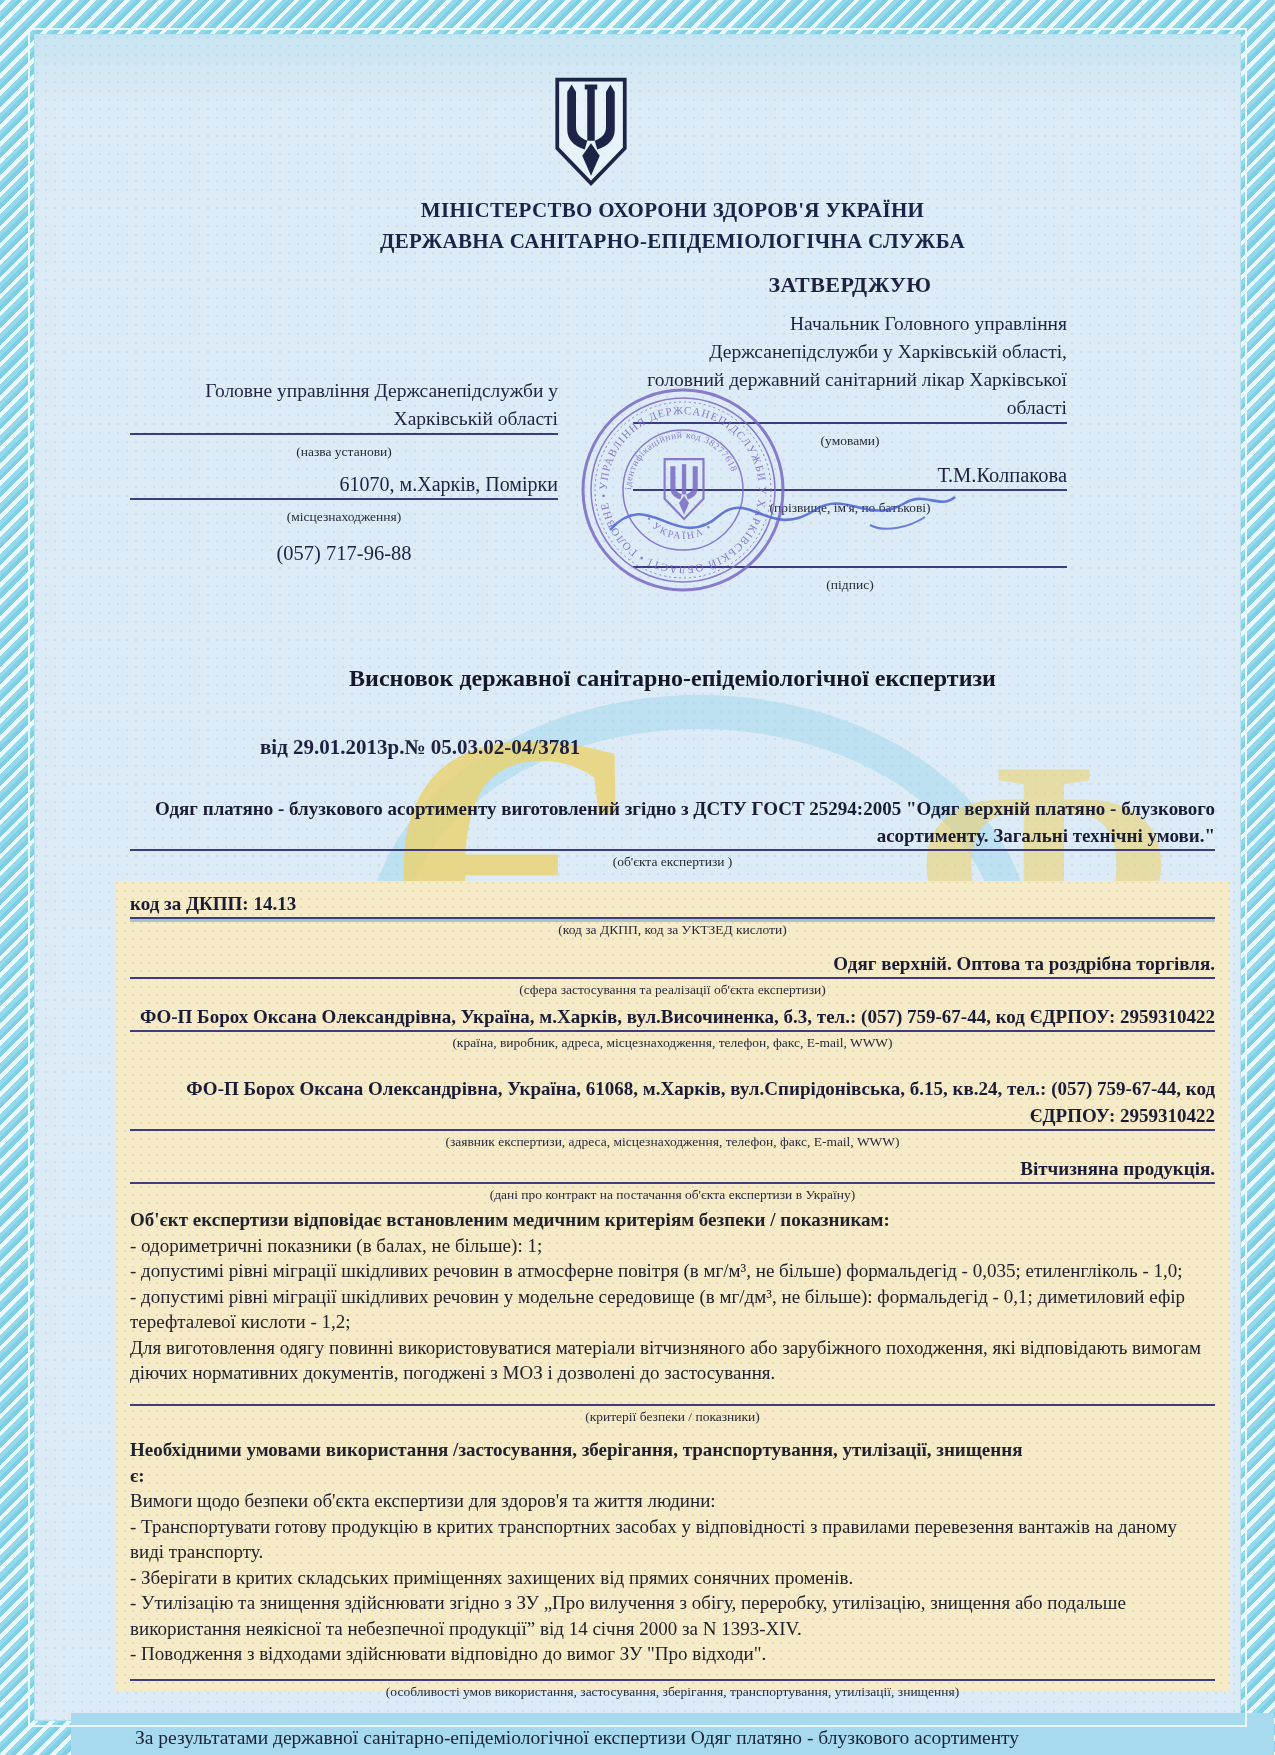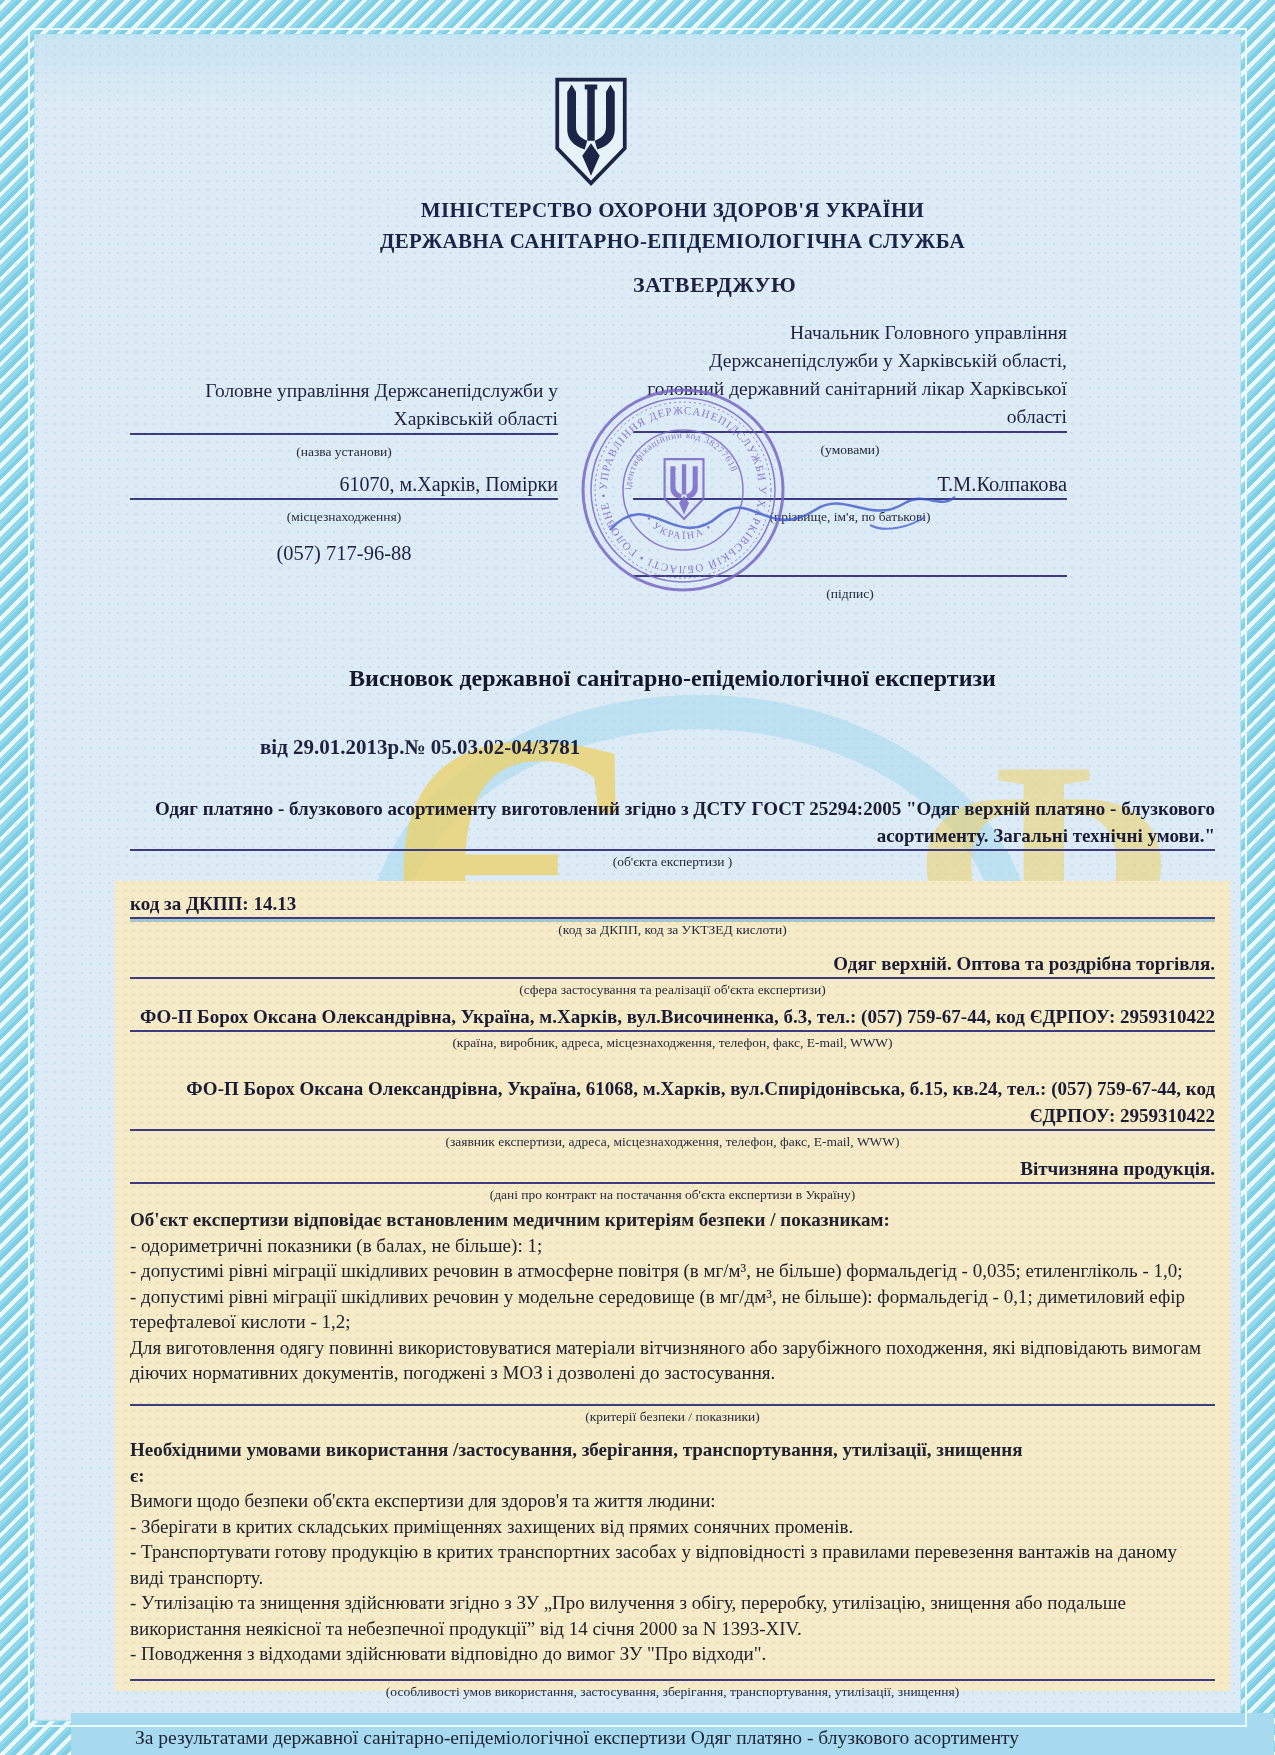--- a/index.html
+++ b/index.html
@@ -40,21 +40,21 @@
   }
   .footer-band { position:absolute; left:36px; top:1678px; width:1203px; height:56px; background:#a7daee; }
 
   .abs { position:absolute; }
   .emblem { left:516px; top:40px; width:80px; height:114px; }
   .ministry { left:0; top:160px; width:1275px; text-align:center; font-weight:bold;
               font-size:21px; line-height:31px; color:#1b2448; letter-spacing:.3px; }
 
   .issuer { left:95px; top:342px; width:428px; text-align:center; font-size:19.5px; line-height:28px; }
   .approval { left:598px; top:236px; width:434px; font-size:19.5px; line-height:28px; }
-  .approve-label { text-align:left; font-weight:bold; font-size:22px; letter-spacing:.5px; margin-bottom:20px; }
+  .approve-label { text-align:center; font-weight:bold; font-size:22px; letter-spacing:.5px; margin-bottom:11px; }
   .rule { border-bottom:2.5px solid #3e3c7e;text-align:right; }
   .rule-dbl { border-bottom:2.5px solid #3e3c7e; box-shadow:0 3px 0 rgba(96,170,205,.55); }
   .cap { text-align:center; font-size:13.5px; color:#272a3e; margin-top:3px; }
   .sig-space { height:44px; }
 
   .doc-title { left:0; top:630px; width:1275px; text-align:center; font-weight:bold; font-size:24px; color:#15172b; }
   .meta-row { left:95px; top:700px; width:1085px; display:flex; 
               font-weight:bold; font-size:21px; }
   .meta-date { margin-left:130px; }
   .meta-num { margin-right:55px; }
@@ -198,22 +198,22 @@
           <div class="body-line">  Для виготовлення одягу  повинні використовуватися матеріали вітчизняного або зарубіжного походження, які відповідають вимогам діючих нормативних документів, погоджені з МОЗ і дозволені до застосування.</div>
         </div>
         <div class="cap">(критерії безпеки / показники)</div>
       </div>
 
       <div class="abs row z2" style="top:1402px;">
         <div>
           <div class="body-line bold">Необхідними умовами  використання /застосування, зберігання, транспортування, утилізації, знищення</div>
           <div class="body-line bold">є:</div>
           <div class="body-line">Вимоги щодо безпеки об'єкта експертизи для здоров'я та життя людини:</div>
+          <div class="body-line">- Транспортувати готову продукцію в критих транспортних засобах у відповідності  з правилами перевезення вантажів на даному виді транспорту.</div>
           <div class="body-line">-  Зберігати  в критих складських приміщеннях захищених від прямих сонячних променів.</div>
-          <div class="body-line">- Транспортувати готову продукцію в критих транспортних засобах у відповідності  з правилами перевезення вантажів на даному виді транспорту.</div>
           <div class="body-line">- Утилізацію та знищення здійснювати згідно з ЗУ „Про вилучення з обігу, переробку, утилізацію, знищення або подальше використання неякісної та небезпечної продукції” від 14 січня 2000 за N 1393-XIV.</div>
           <div class="body-line">- Поводження з відходами здійснювати відповідно  до вимог ЗУ "Про відходи".</div>
         </div>
         <div class="rule" style="height:12px;"></div>
         <div class="cap">(особливості умов використання,  застосування, зберігання, транспортування, утилізації, знищення)</div>
       </div>
 
       <div class="abs footer-text z2">За результатами державної санітарно-епідеміологічної експертизи Одяг  платяно - блузкового асортименту</div>
 
     </div>

